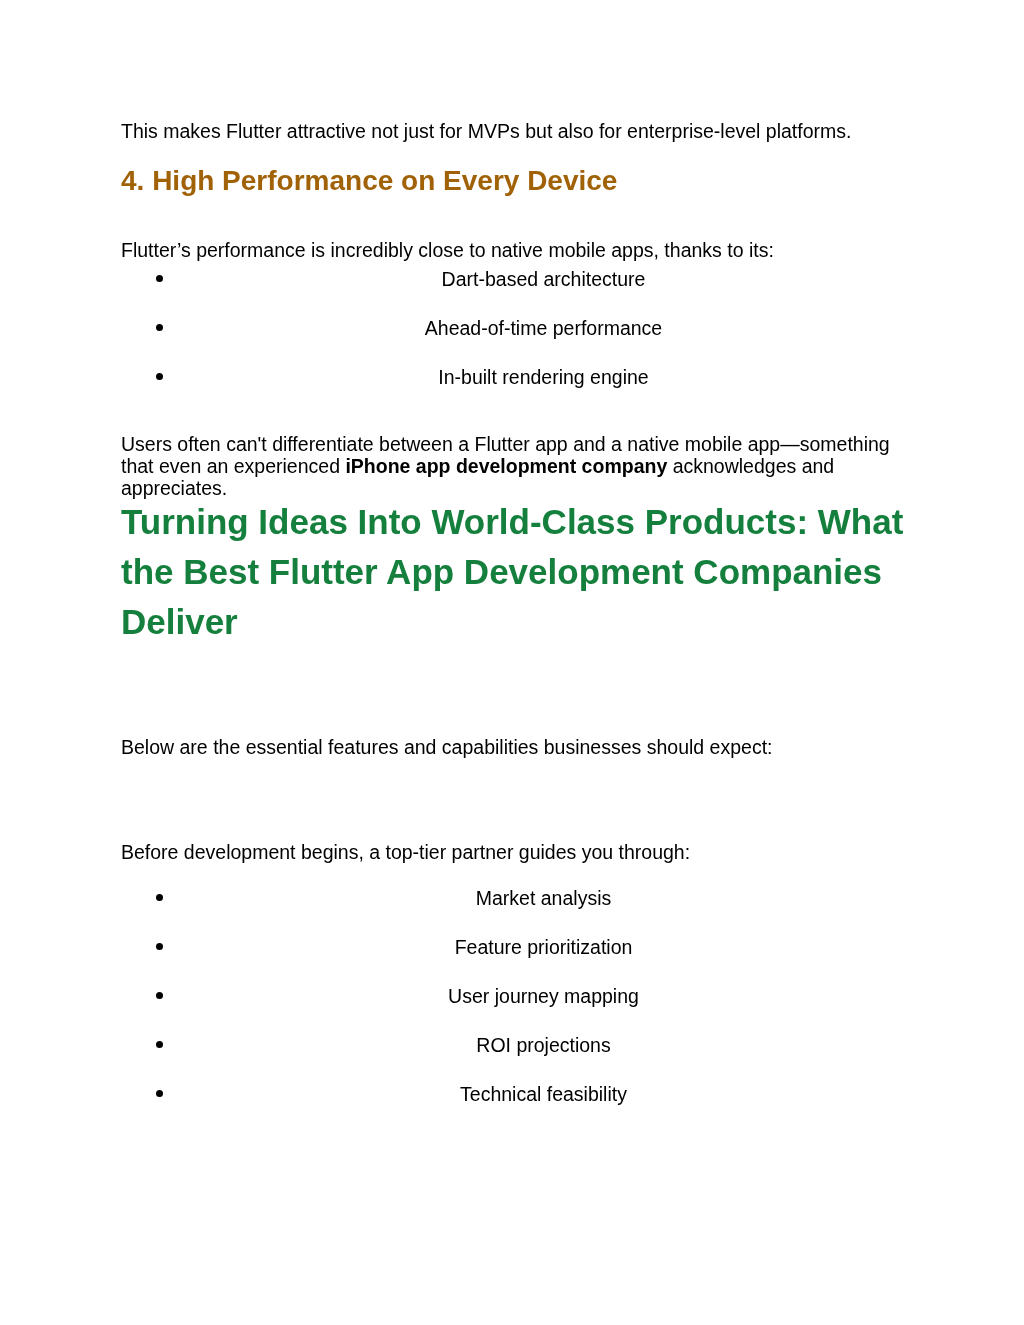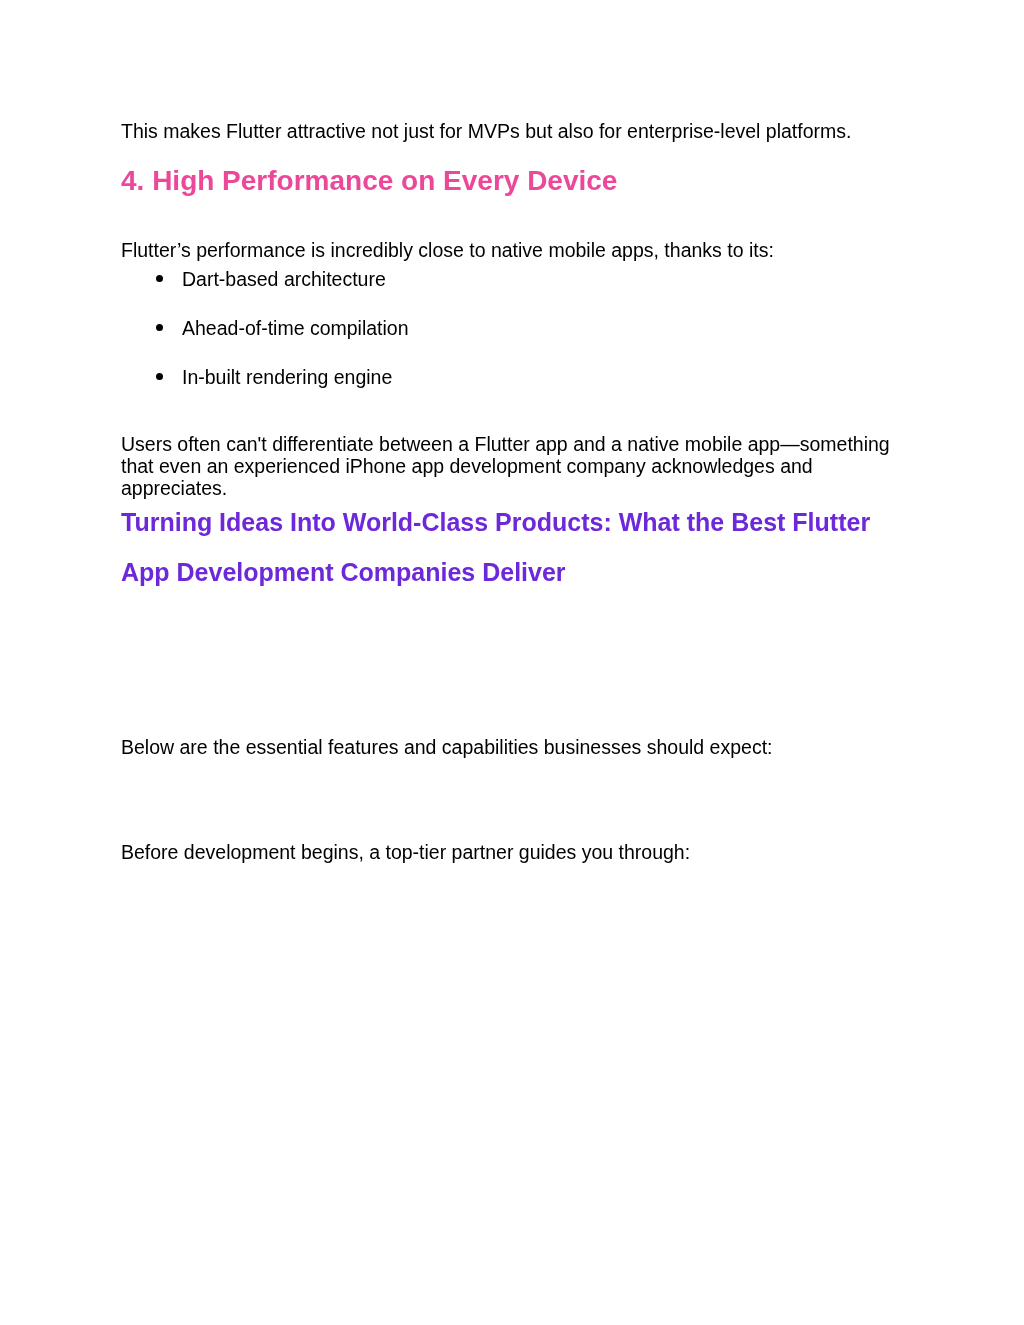--- a/index.html
+++ b/index.html
@@ -23,35 +23,36 @@
     margin: 0;
     padding: 0;
   }
   .body-text {
     font-size: 19.5px;
     line-height: 22px;
     font-weight: 400;
     color: #000000;
   }
   .h-large {
-    font-size: 25px;
+    font-size: 35px;
     line-height: 50px;
     font-weight: 700;
-    color: #6d28d9;
+    color: #15803d;
   }
   .h-section {
     font-size: 28px;
     line-height: 33px;
     font-weight: 700;
-    color: #ec4899;
+    color: #a16207;
   }
   ul.doc-list {
     list-style: none;
     margin: 0;
     padding: 0;
+    text-align: center;
   }
   ul.doc-list li {
     position: relative;
     padding-left: 61px;
     margin-bottom: 27px;
     font-size: 19.5px;
     line-height: 22px;
   }
   ul.doc-list li::before {
     content: "";
@@ -70,29 +71,36 @@
 <div class="page">
 
   <p class="block body-text" style="top:120px">This makes Flutter attractive not just for MVPs but also for enterprise-level platforms.</p>
 
   <h2 class="block h-section" style="top:164px">4. High Performance on Every Device</h2>
 
   <p class="block body-text" style="top:239px">Flutter’s performance is incredibly close to native mobile apps, thanks to its:</p>
 
   <ul class="block doc-list body-text" style="top:268px">
     <li>Dart-based architecture</li>
-    <li>Ahead-of-time compilation</li>
+    <li>Ahead-of-time performance</li>
     <li>In-built rendering engine</li>
   </ul>
 
-  <p class="block body-text" style="top:433px"><span>Users often can't differentiate between a Flutter app and a native mobile app—something that even an experienced </span><span style="font-weight: 400;">iPhone app development company</span><span> acknowledges and appreciates.</span></p>
+  <p class="block body-text" style="top:433px"><span>Users often can't differentiate between a Flutter app and a native mobile app—something that even an experienced </span><span style="font-weight: 700;">iPhone app development company</span><span> acknowledges and appreciates.</span></p>
 
   <h1 class="block h-large" style="top:497px">Turning Ideas Into World-Class Products: What the Best Flutter App Development Companies Deliver</h1>
 
 
   <p class="block body-text" style="top:736px">Below are the essential features and capabilities businesses should expect:</p>
 
 
   <p class="block body-text" style="top:841px">Before development begins, a top-tier partner guides you through:</p>
 
+  <ul class="block doc-list body-text" style="top:887px">
+    <li>Market analysis</li>
+    <li>Feature prioritization</li>
+    <li>User journey mapping</li>
+    <li>ROI projections</li>
+    <li>Technical feasibility</li>
+  </ul>
 
 
 </div>
 
 </body></html>

